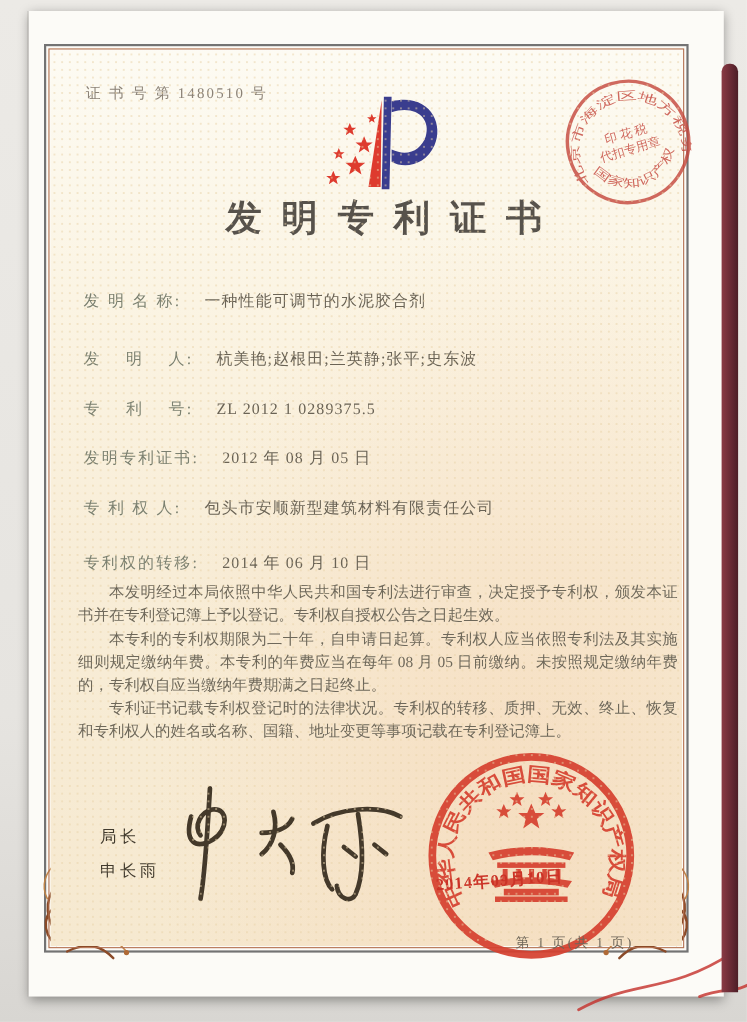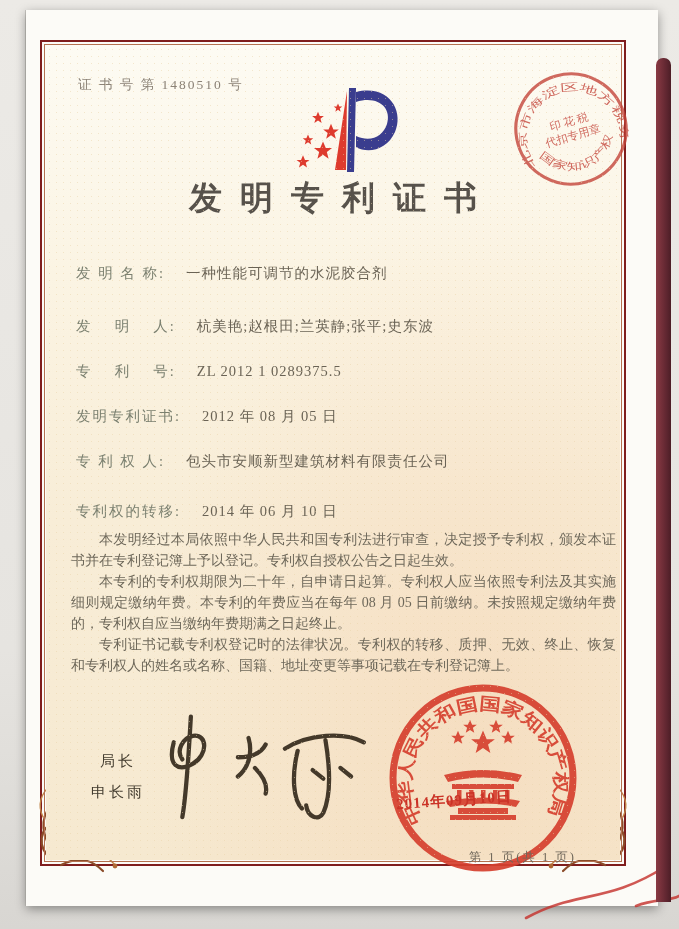--- a/index.html
+++ b/index.html
@@ -13,21 +13,21 @@
     background:#fcfbf7;
     box-shadow:0 3px 10px rgba(0,0,0,.38), -1px 0 0 #c9c7c2;
   }
   .spine{
     position:absolute;left:656px;top:58px;width:15px;height:844px;
     background:linear-gradient(90deg,#8a3a44,#5f2630 70%,#4c1e26);
     border-radius:7px 7px 0 0;
   }
   .frame{
     position:absolute;left:14px;top:30px;width:582px;height:822px;
-    border:2px solid #7f1d1d;
+    border:2px solid #737373;
   }
   .frame-inner{
     position:absolute;left:2px;top:2px;right:2px;bottom:2px;
     border:1px solid #b4714f;
   }
   .paper{
     position:absolute;left:1px;top:1px;right:1px;bottom:1px;
     background:
       radial-gradient(ellipse at 75% 85%, rgba(243,203,166,.40), transparent 55%),
       linear-gradient(180deg,#fdfbf3 0%,#fbf4e3 28%,#f8edd7 58%,#f6e9d0 100%);
@@ -36,35 +36,35 @@
     content:"";position:absolute;inset:0;
     background-image:radial-gradient(#e8d2a8 0.8px, transparent 1px);
     background-size:7px 7px;opacity:.5;pointer-events:none;
   }
   .certno{
     position:absolute;left:32px;top:30px;font-size:13.5px;color:#8b8276;
     letter-spacing:2px;white-space:pre;
   }
   .logo{position:absolute;left:232px;top:34px;width:150px;height:105px;}
   .title{
-    position:absolute;left:0;top:130px;width:100%;text-align:center;
+    position:absolute;left:16px;top:130px;width:100%;text-align:center;
     font-size:33px;font-weight:600;color:#57524b;
     letter-spacing:18px;text-indent:18px;white-space:nowrap;
   }
   .fields{position:absolute;left:30px;top:0;width:540px;}
   .field{position:absolute;font-size:14.5px;white-space:pre;}
   .field .lab{color:#7b8070;letter-spacing:2px;margin-top:48px;}
   .field .val{color:#6a6355;margin-left:21px;letter-spacing:1px;}
   .f1{top:218px}.f2{top:271px}.f3{top:316px}.f4{top:361px}.f5{top:406px}.f6{top:456px}
   .bodytext{
     position:absolute;left:25px;top:483px;width:545px;
     font-size:14px;line-height:21px;color:#6e685a;text-align:justify;
   }
   .bodytext p{margin:0;text-indent:2em;}
-  .signoff{position:absolute;left:45px;top:700px;color:#423b2e;font-size:15px;letter-spacing:3px;line-height:31px;text-align:center;}
+  .signoff{position:absolute;left:45px;top:700px;color:#423b2e;font-size:15px;letter-spacing:3px;line-height:31px;}
   .signature{position:absolute;left:100px;top:664px;width:235px;height:118px;}
   .seal{position:absolute;left:340px;top:635px;width:194px;height:194px;opacity:.92;}
   .sealdate{
     position:absolute;left:350px;top:744px;width:150px;color:#cb3327;
     font-size:15px;font-weight:700;letter-spacing:1px;transform:rotate(-4deg);white-space:nowrap;
   }
   .stamp{position:absolute;left:464px;top:22px;width:122px;height:122px;transform:rotate(-16deg);opacity:.8;}
   .footer{
     position:absolute;left:0;top:803px;width:100%;text-align:right;
     font-size:12.5px;color:#6f675a;letter-spacing:2px;padding-right:44px;box-sizing:border-box;white-space:pre;

